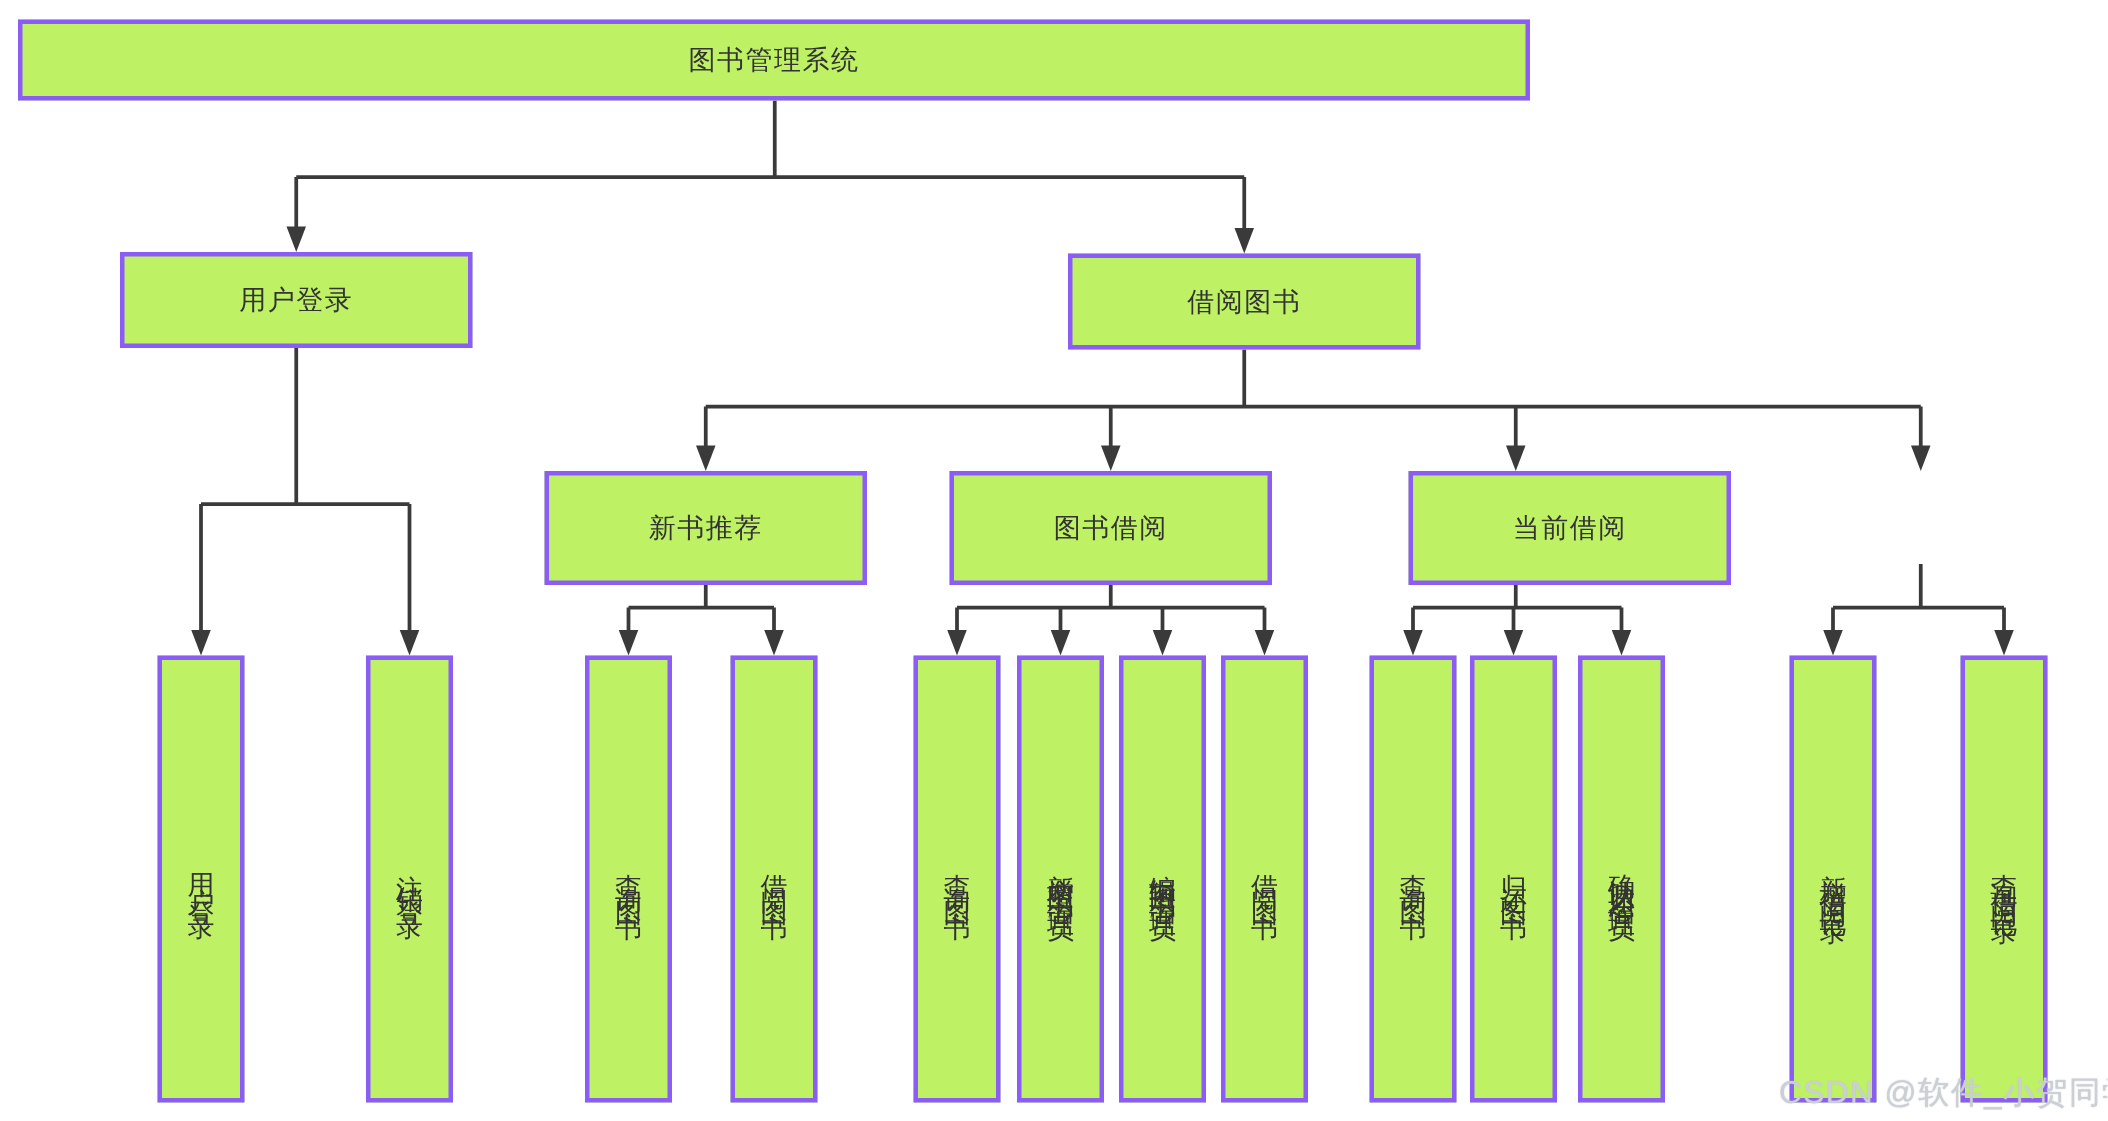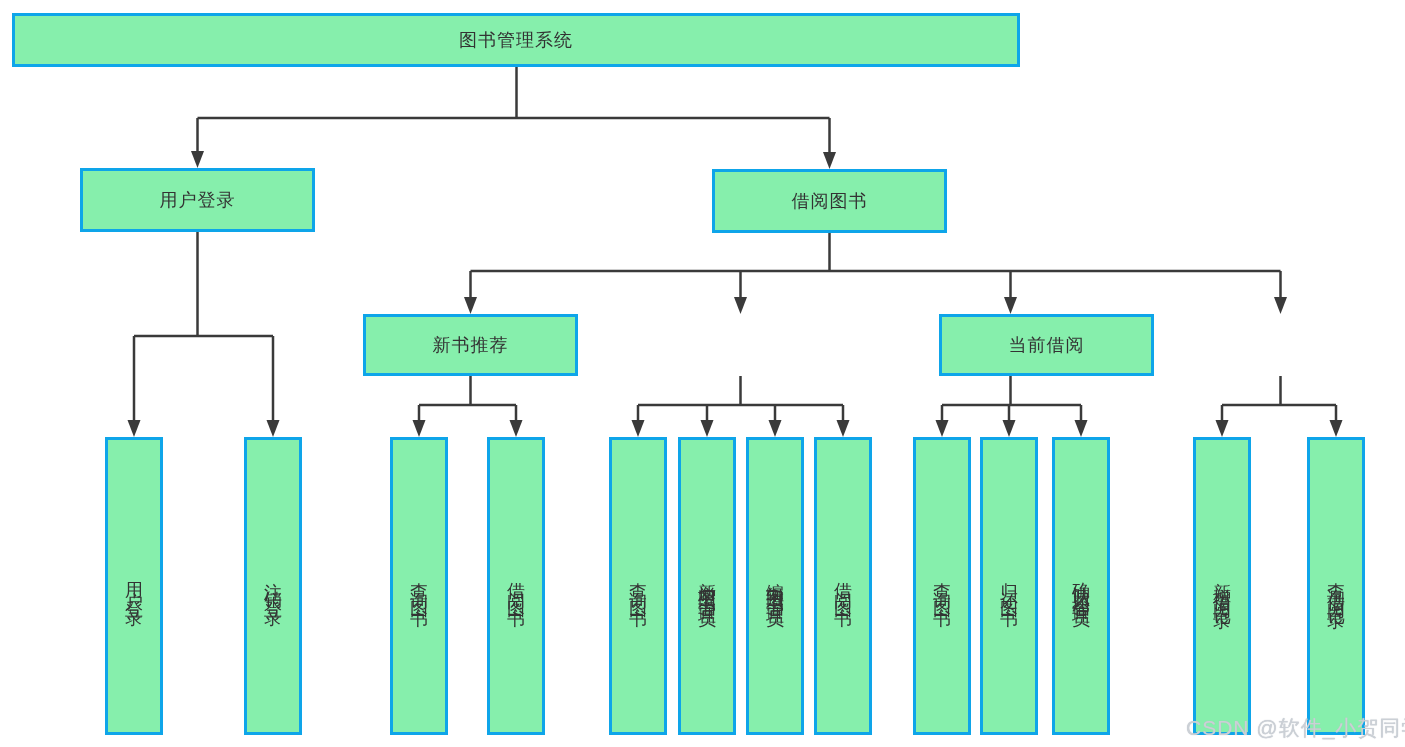--- a/index.html
+++ b/index.html
@@ -17,36 +17,36 @@
   }
   .connectors {
     position: absolute;
     left: 0;
     top: 0;
     z-index: 1;
   }
   .box {
     position: absolute;
     box-sizing: border-box;
-    background: #86efac;
-    border: 3px solid #0ea5e9;
+    background: #bef264;
+    border: 3px solid #8b5cf6;
     color: #333333;
     z-index: 2;
   }
   
   .box.h {
     display: flex;
     align-items: center;
     justify-content: center;
     font-size: 18px;
     letter-spacing: 1px;
   }
   .box.root  { left: 12px;  top: 13px;  width: 1008px; height: 54px; }
   .box.lv1   { top: 168px; width: 235px; height: 64px; }
-  .box.lv2   { top: 314px; width: 215px; height: 62px; }
+  .box.lv2   { top: 314px; width: 215px; height: 76px; }
   
   .box.v {
     top: 437px;
     width: 58px;
     height: 298px;
     writing-mode: vertical-rl;
     text-orientation: mixed;
     text-align: center;
     line-height: 52px;
     font-size: 18px;
@@ -145,20 +145,21 @@
       <polygon points="1329.5,420 1342.5,420 1336,437" stroke="none"></polygon>
     </g>
   </svg>
 
   <div class="box h root">图书管理系统</div>
 
   <div class="box h lv1" style="left:80px">用户登录</div>
   <div class="box h lv1" style="left:712px;top:169px">借阅图书</div>
 
   <div class="box h lv2" style="left:363px">新书推荐</div>
+  <div class="box h lv2" style="left:633px">图书借阅</div>
   <div class="box h lv2" style="left:939px">当前借阅</div>
 
   <div class="box v" style="left:105px">用户登录</div>
   <div class="box v" style="left:244px">注销登录</div>
 
   <div class="box v" style="left:390px">查询图书</div>
   <div class="box v" style="left:487px">借阅图书</div>
 
   <div class="box v" style="left:609px">查询图书</div>
   <div class="box v" style="left:678px;letter-spacing:4px">新增图书（管理员）</div>

